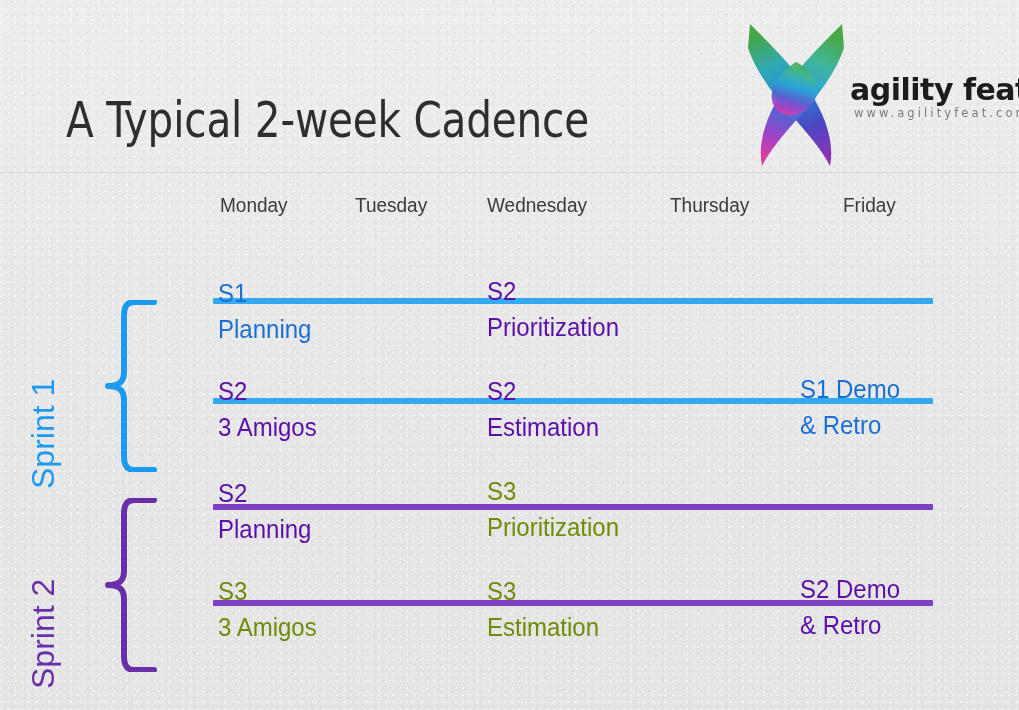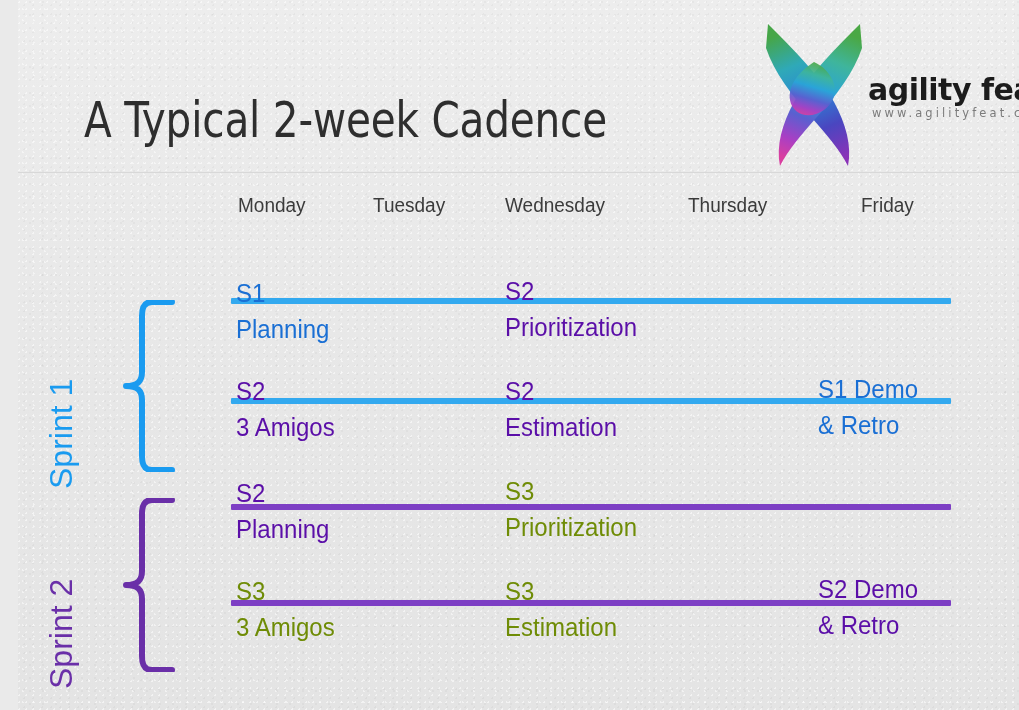--- a/index.html
+++ b/index.html
@@ -21,21 +21,20 @@
     position: absolute;
     inset: 0;
     background-color: #e9e9e9;
     background-image:
       radial-gradient(circle at 20% 30%, rgba(255,255,255,0.55) 0 1px, transparent 1px),
       radial-gradient(circle at 70% 60%, rgba(0,0,0,0.035) 0 1px, transparent 1px),
       radial-gradient(circle at 45% 85%, rgba(255,255,255,0.5) 0 1px, transparent 1px),
       radial-gradient(circle at 90% 15%, rgba(0,0,0,0.03) 0 1px, transparent 1px),
       linear-gradient(180deg, #ededed 0%, #e7e7e7 55%, #e4e4e4 100%);
     background-size: 7px 7px, 9px 9px, 11px 11px, 13px 13px, 100% 100%;
-    margin-left: 18px;
   }
 
   
   .header-rule {
     position: absolute;
     left: 0;
     top: 172px;
     width: 1019px;
     height: 1px;
     background: #d8d8d8;

